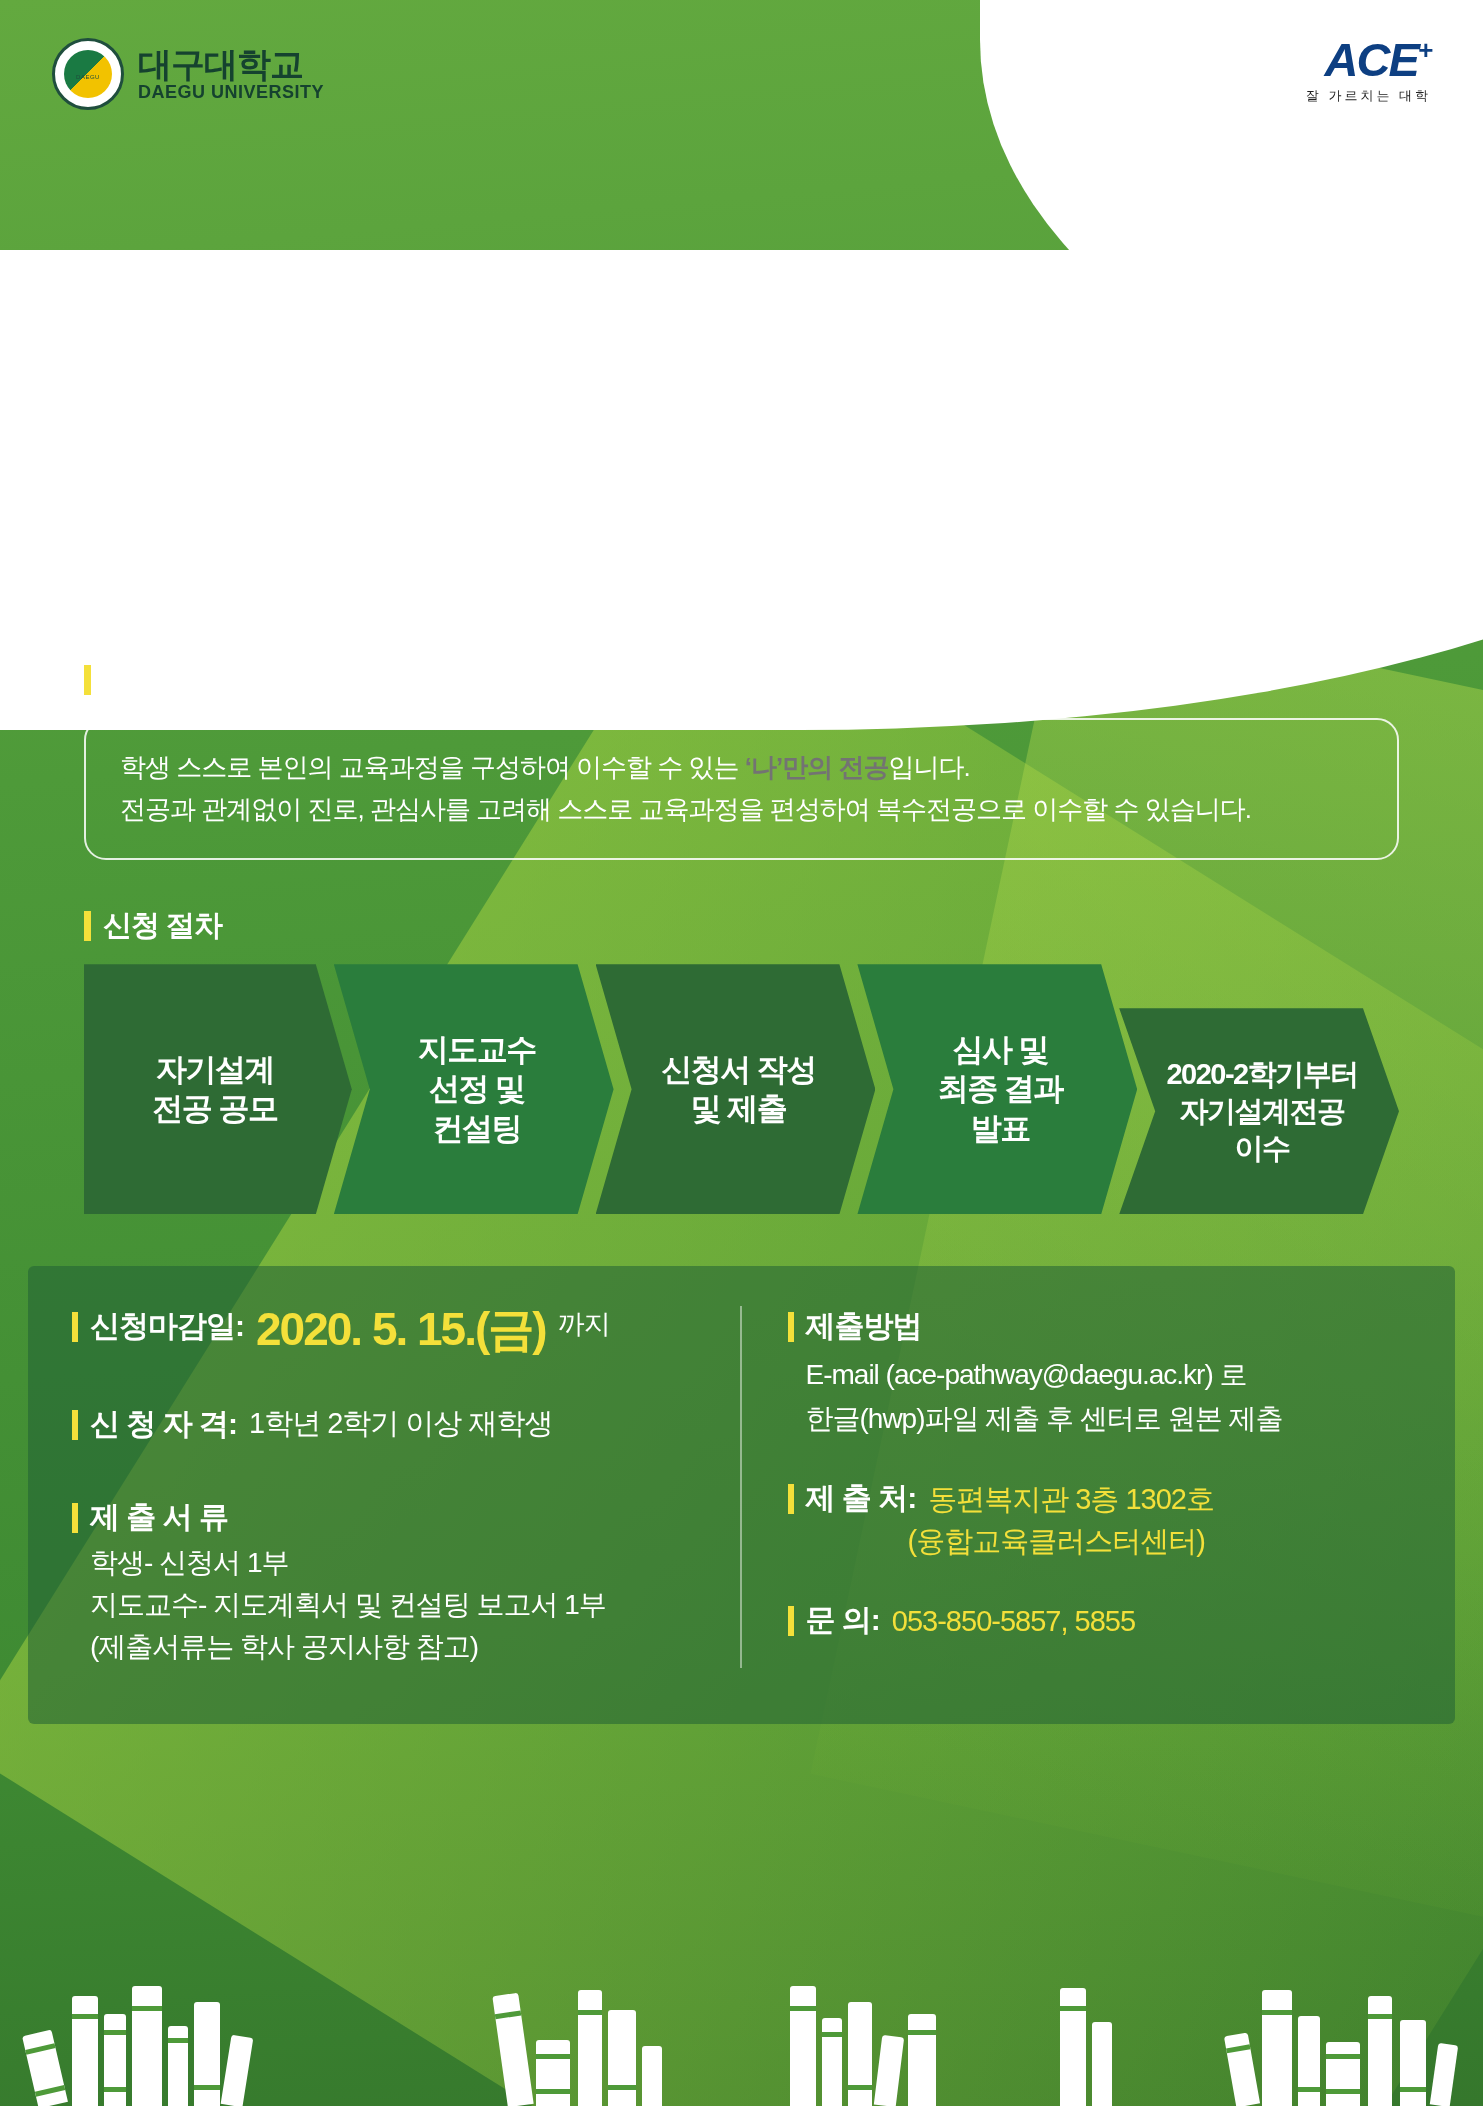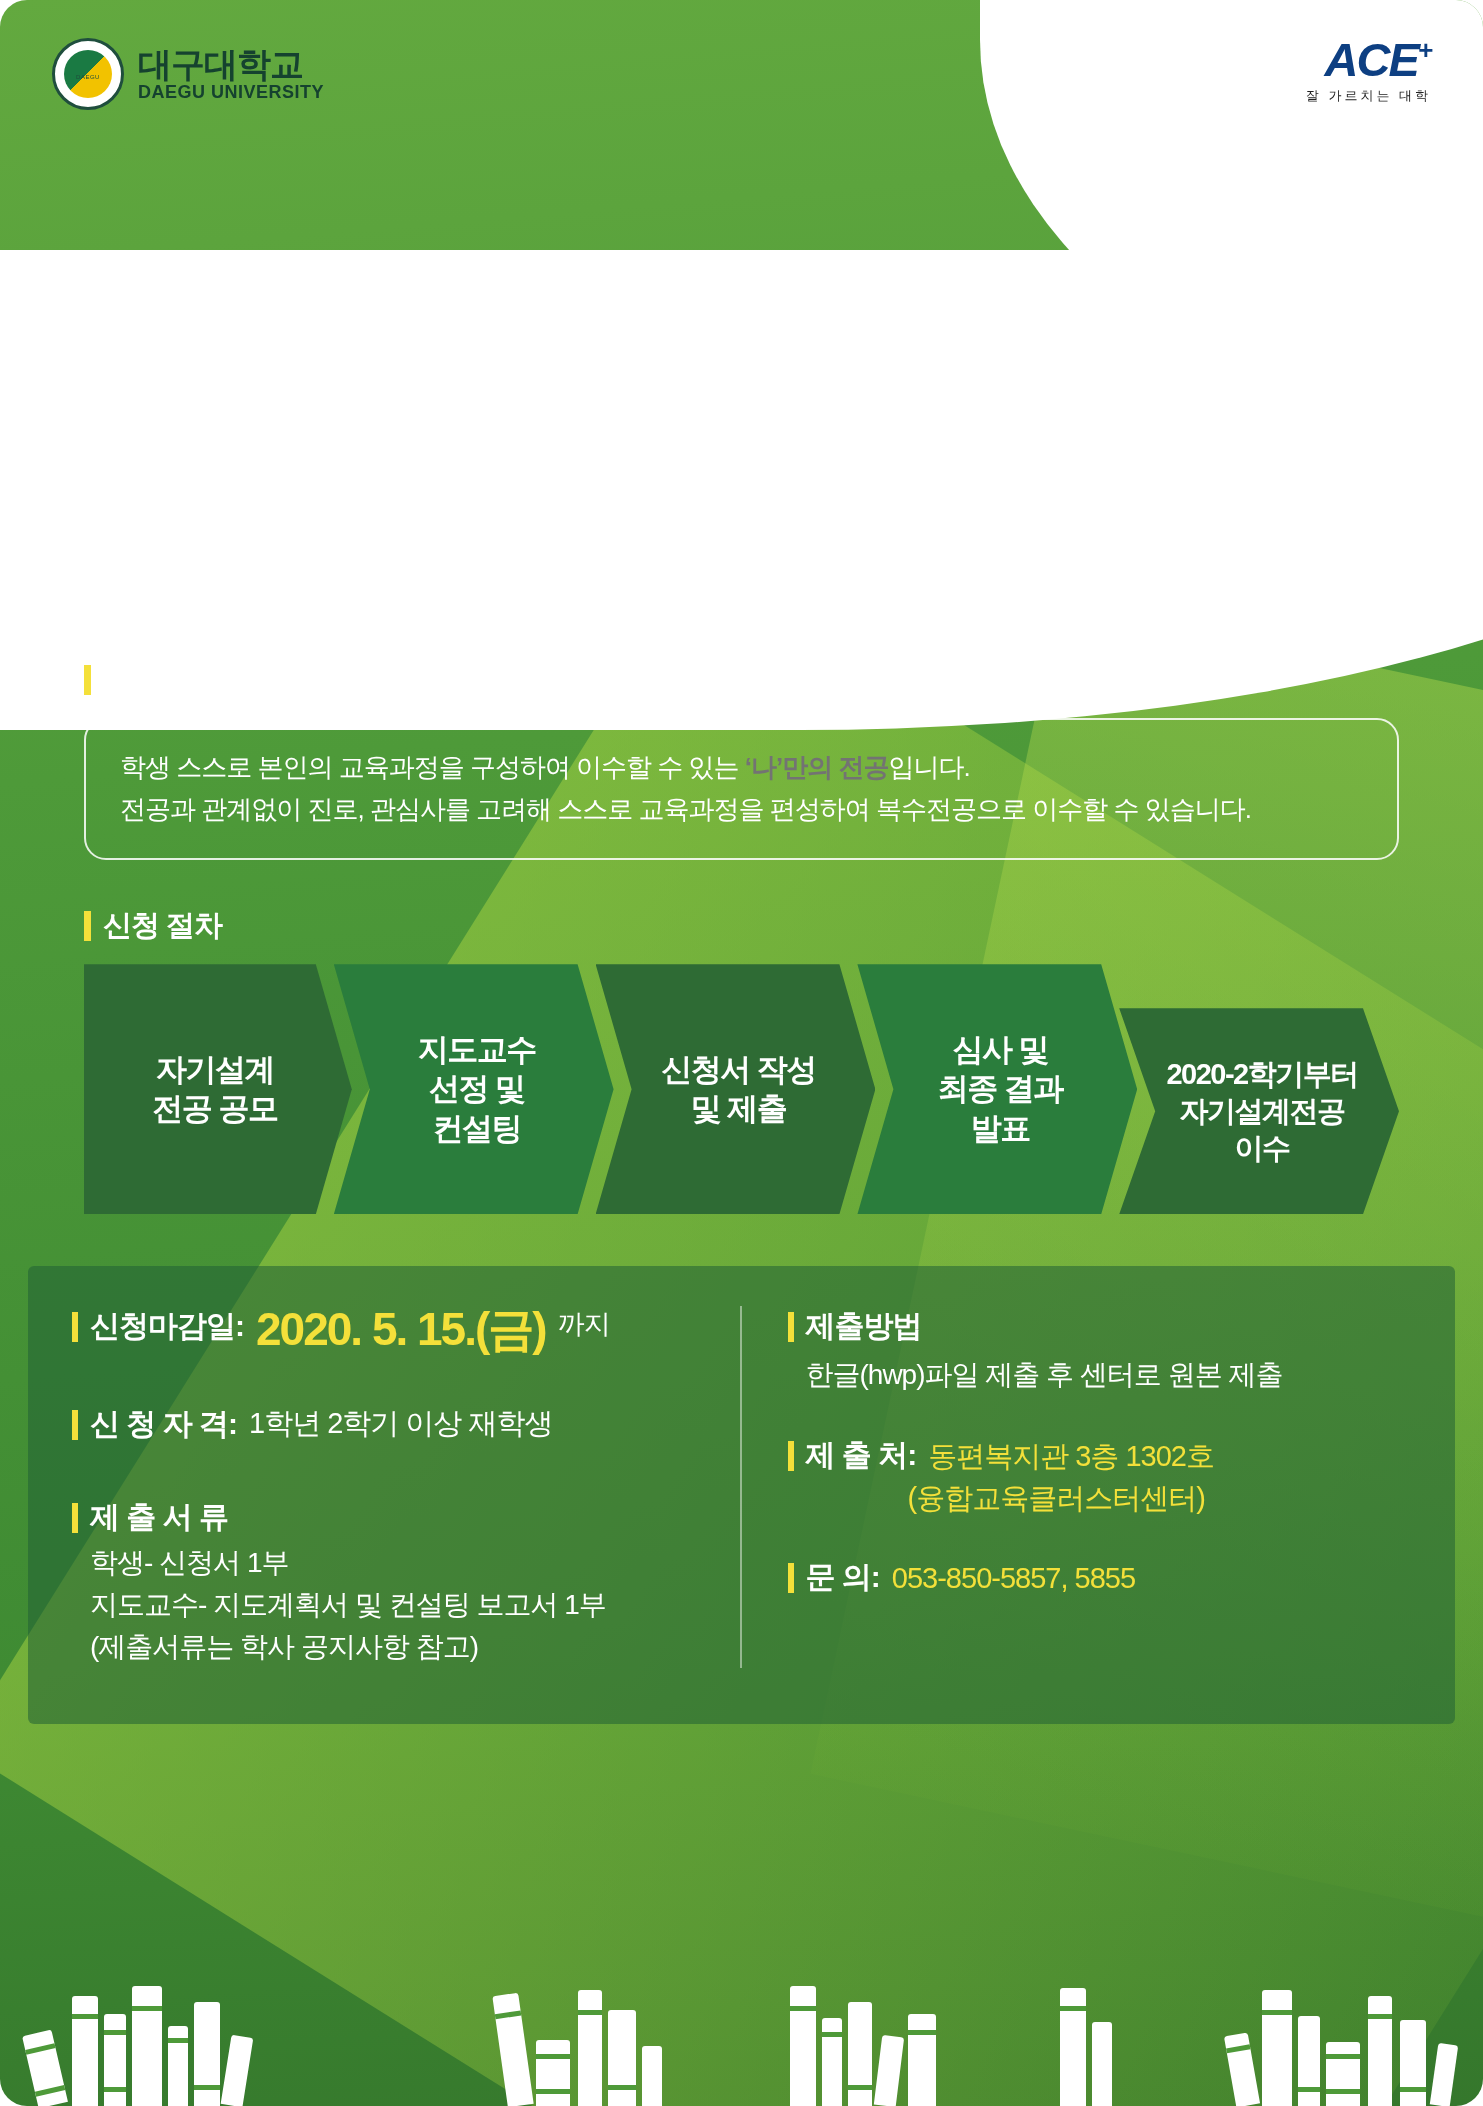--- a/index.html
+++ b/index.html
@@ -9,21 +9,20 @@
     font-family: "Liberation Sans", sans-serif;
     background: #ffffff;
     overflow: hidden;
   }
   .poster {
     position: relative;
     width: 1483px;
     height: 2106px;
     background: #ffffff;
     overflow: hidden;
-    border-radius: 27px;
   }
 
   
   .header {
     position: absolute;
     top: 0; left: 0;
     width: 1483px;
     height: 150px;
     z-index: 6;
   }
@@ -475,20 +474,21 @@
         <div class="plain-line">학생- 신청서 1부</div>
         <div class="plain-line">지도교수- 지도계획서 및 컨설팅 보고서 1부</div>
         <div class="plain-line">(제출서류는 학사 공지사항 참고)</div>
       </div>
 
       <div class="info-right">
         <div class="row" style="margin-bottom:6px;">
           <span class="ybar"></span>
           <span class="lbl">제출방법</span>
         </div>
+        <div class="sub-line">E-mail (ace-pathway@daegu.ac.kr) 로</div>
         <div class="sub-line">한글(hwp)파일 제출 후 센터로 원본 제출</div>
 
         <div class="block-gap"></div>
 
         <div class="row" style="margin-bottom:2px;">
           <span class="ybar"></span>
           <span class="lbl">제 출 처:</span>
           <span class="right-val">동편복지관 3층 1302호</span>
         </div>
         <div class="right-val2">(융합교육클러스터센터)</div>

